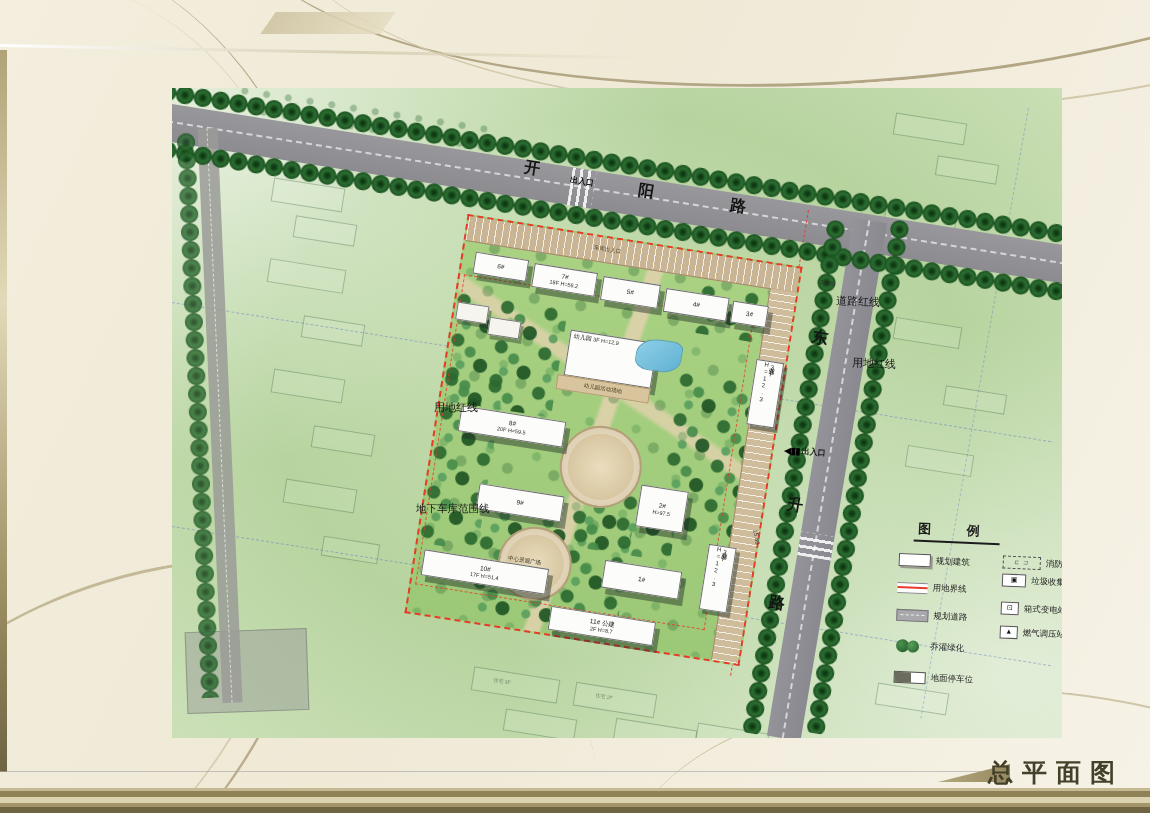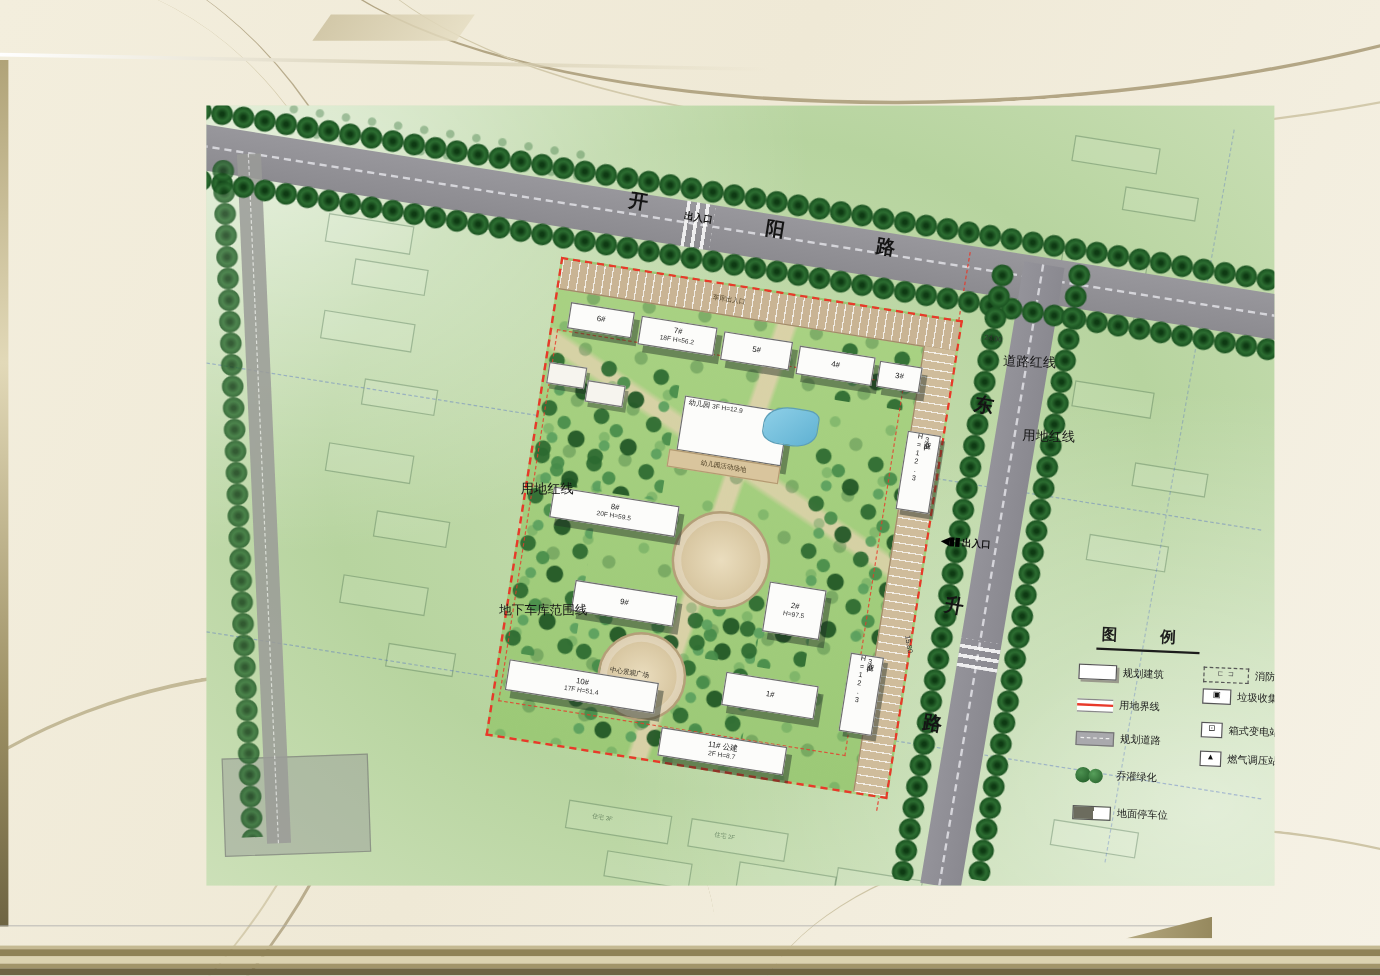--- a/index.html
+++ b/index.html
@@ -348,20 +348,21 @@
       </div>
       <div class="lrow" style="left:104px;top:102px;">
         <span class="swatch sw-box w16">▲</span>
         <span>燃气调压站</span>
       </div>
     </div>
   </div>
 
   <div class="footer-line"></div>
   <div class="footer-tri"></div>
+  <div class="footer-title">总平面图</div>
   <div class="bands">
     <div class="band band1"></div>
     <div class="band band2"></div>
     <div class="band band3"></div>
     <div class="band band4"></div>
     <div class="band band5"></div>
   </div>
 
 </div>
 

